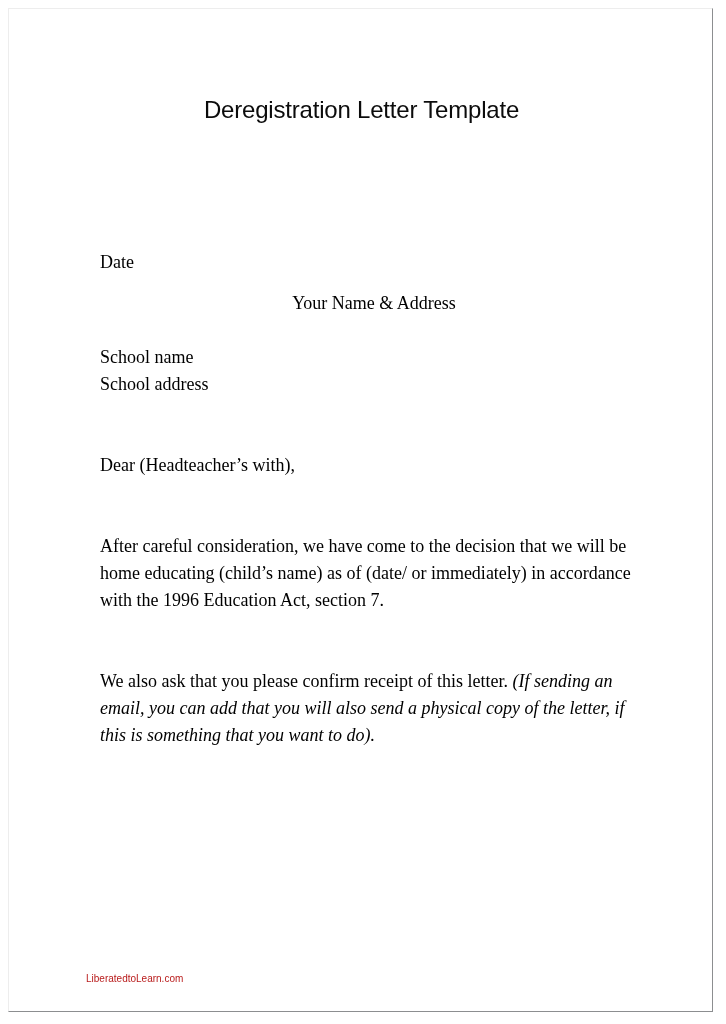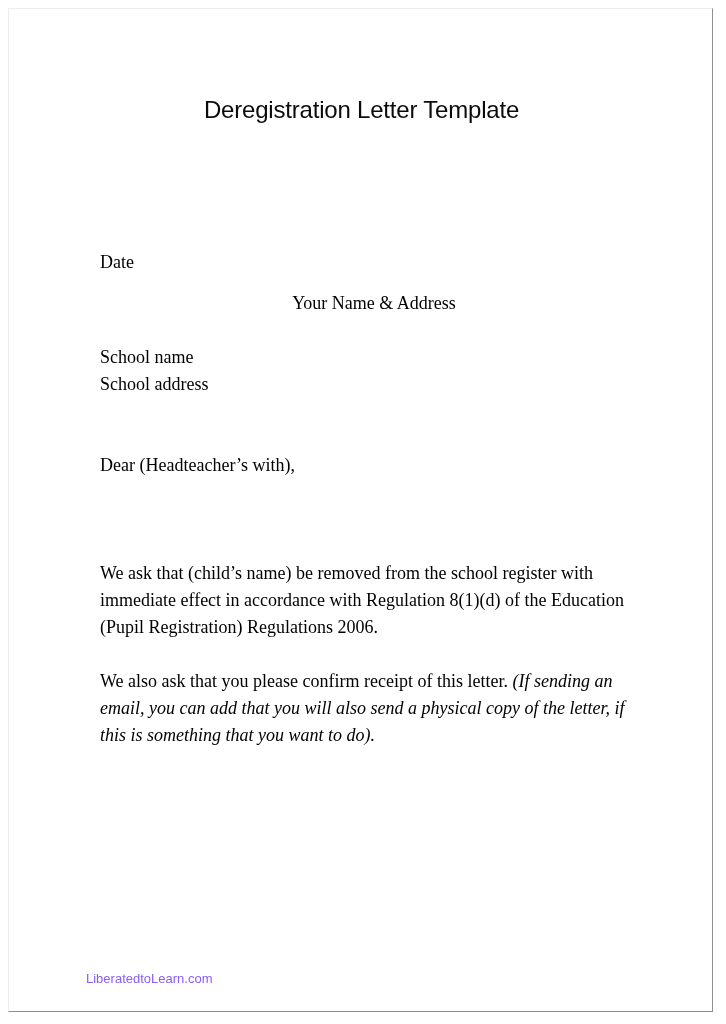--- a/index.html
+++ b/index.html
@@ -80,23 +80,23 @@
   .ital {
     font-style: italic;
   }
 
   
   #footer-brand {
     position: absolute;
     left: 77px;
     top: 960px;
     font-family: "Liberation Sans", "DejaVu Sans", sans-serif;
-    font-size: 13px;
+    font-size: 10px;
     line-height: 20px;
-    color: #8b5cf6;
+    color: #b91c1c;
     white-space: nowrap;
     text-align: right;
   }
 </style>
 </head>
 <body>
 
 <div id="page-sheet">
 
   <div id="doc-title">Deregistration Letter Template</div>
@@ -118,24 +118,24 @@
 
     <div class="spacer-2"></div>
 
     <p class="line">Dear (Headteacher’s with),</p>
 
     <div class="spacer-1"></div>
 
 
     <div class="spacer-1"></div>
 
+    <p class="para">After careful consideration, we have come to the decision that we will be home educating (child’s name) as of (date/ or immediately) in accordance with the 1996 Education Act, section 7.</p>
 
     <div class="spacer-1"></div>
 
-    <p class="para">We ask that (child’s name) be removed from the school register with immediate effect in accordance with Regulation 8(1)(d) of the Education (Pupil Registration) Regulations 2006.</p>
 
     <div class="spacer-1"></div>
 
     <p class="para"><span>We also ask that you please confirm receipt of this letter. </span><span class="ital">(If sending an email, you can add that you will also send a physical copy of the letter, if this is something that you want to do).</span></p>
 
   </div>
 
   <div id="footer-brand">LiberatedtoLearn.com</div>
 
 </div>

